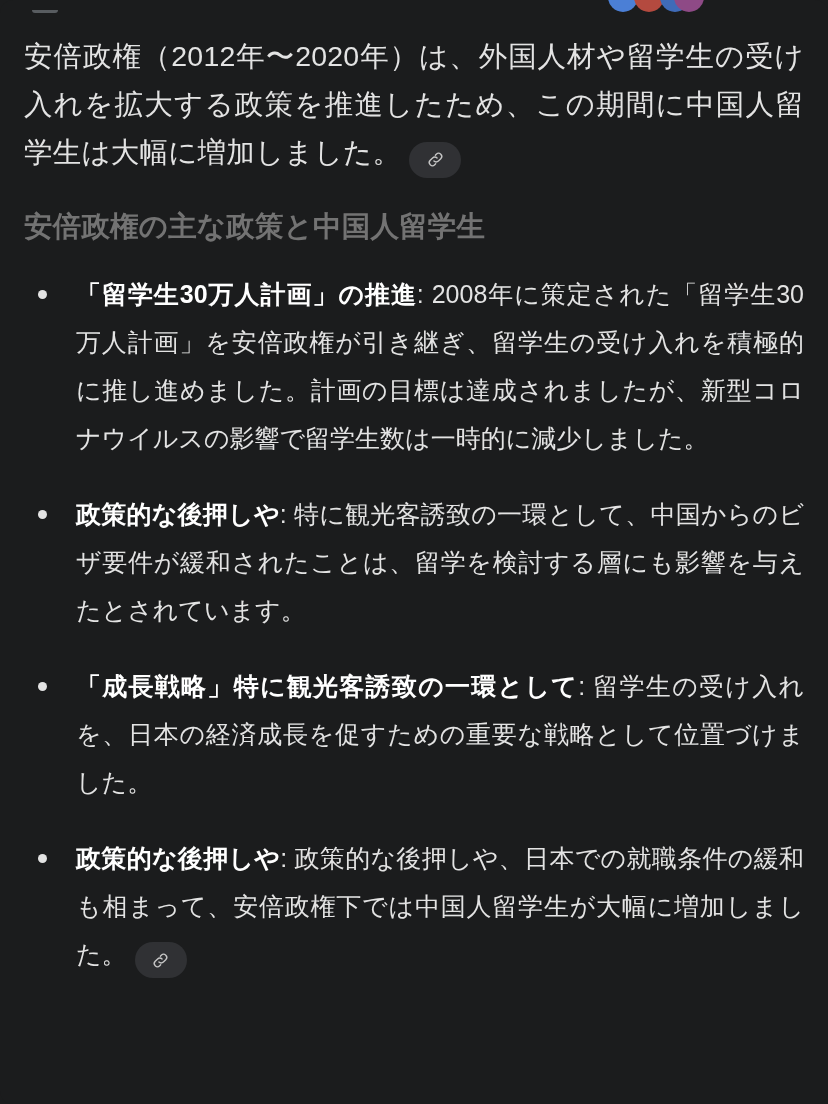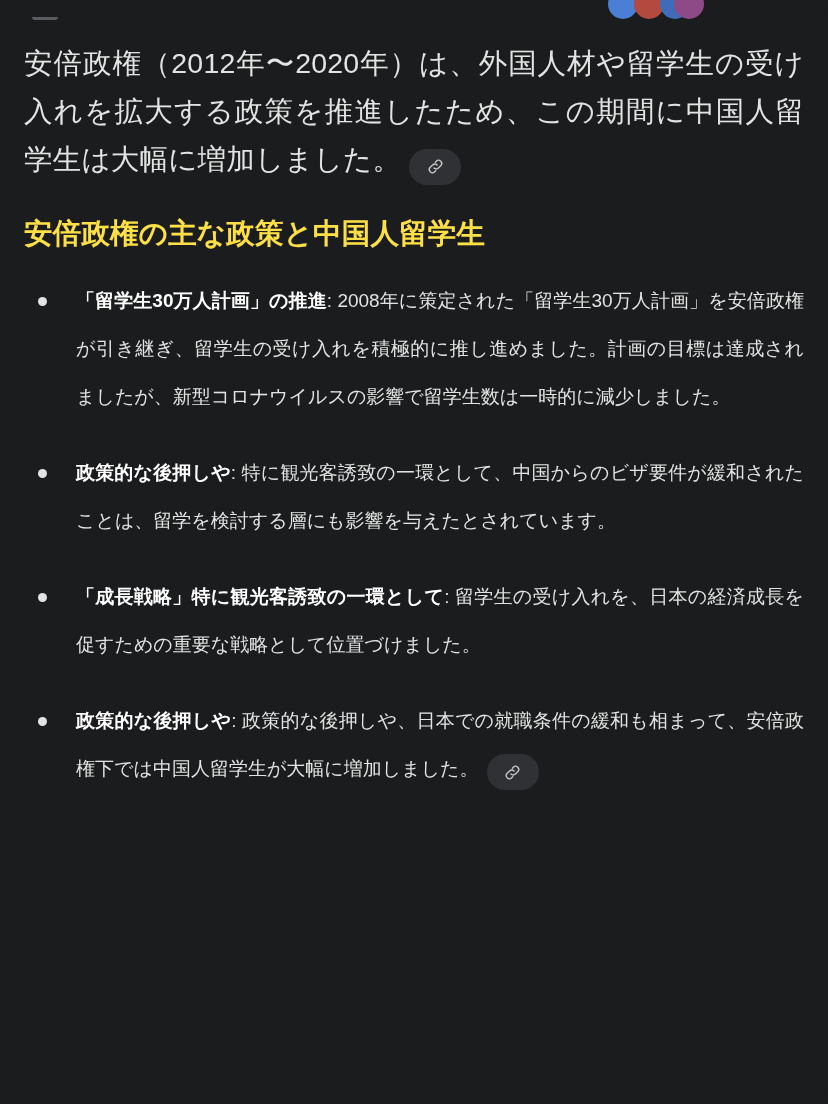--- a/index.html
+++ b/index.html
@@ -14,21 +14,21 @@
     font-family: "Liberation Sans", "DejaVu Sans", sans-serif;
     color: #e3e3e3;
     -webkit-font-smoothing: antialiased;
   }
   .screen {
     position: relative;
     width: 828px;
     height: 1104px;
     background: #1b1c1d;
     box-sizing: border-box;
-    padding: 11px 24px;
+    padding: 4px 24px;
     border-radius: 13px;
   }
 
   
   .top-strip {
     position: relative;
     height: 14px;
     width: 100%;
   }
   .top-left-mark {
@@ -73,34 +73,34 @@
     text-align: justify;
     text-justify: inter-ideograph;
     letter-spacing: .2px;
   }
 
   h3.section-title {
     font-size: 28.5px;
     line-height: 44px;
     font-weight: bold;
     margin: 26px 0 22px 0;
-    color: #fde047;
+    color: #737373;
     letter-spacing: .2px;
   }
 
   ul.bullets {
     list-style: none;
     margin: 0;
     padding: 0;
   }
   ul.bullets > li {
     position: relative;
     padding-left: 52px;
     margin-bottom: 28px;
-    font-size: 19px;
+    font-size: 25px;
     line-height: 48px;
     color: #e3e3e3;
     text-align: justify;
     text-justify: inter-ideograph;
   }
   ul.bullets > li .dot {
     position: absolute;
     left: 14px;
     top: 20px;
     width: 9px;

